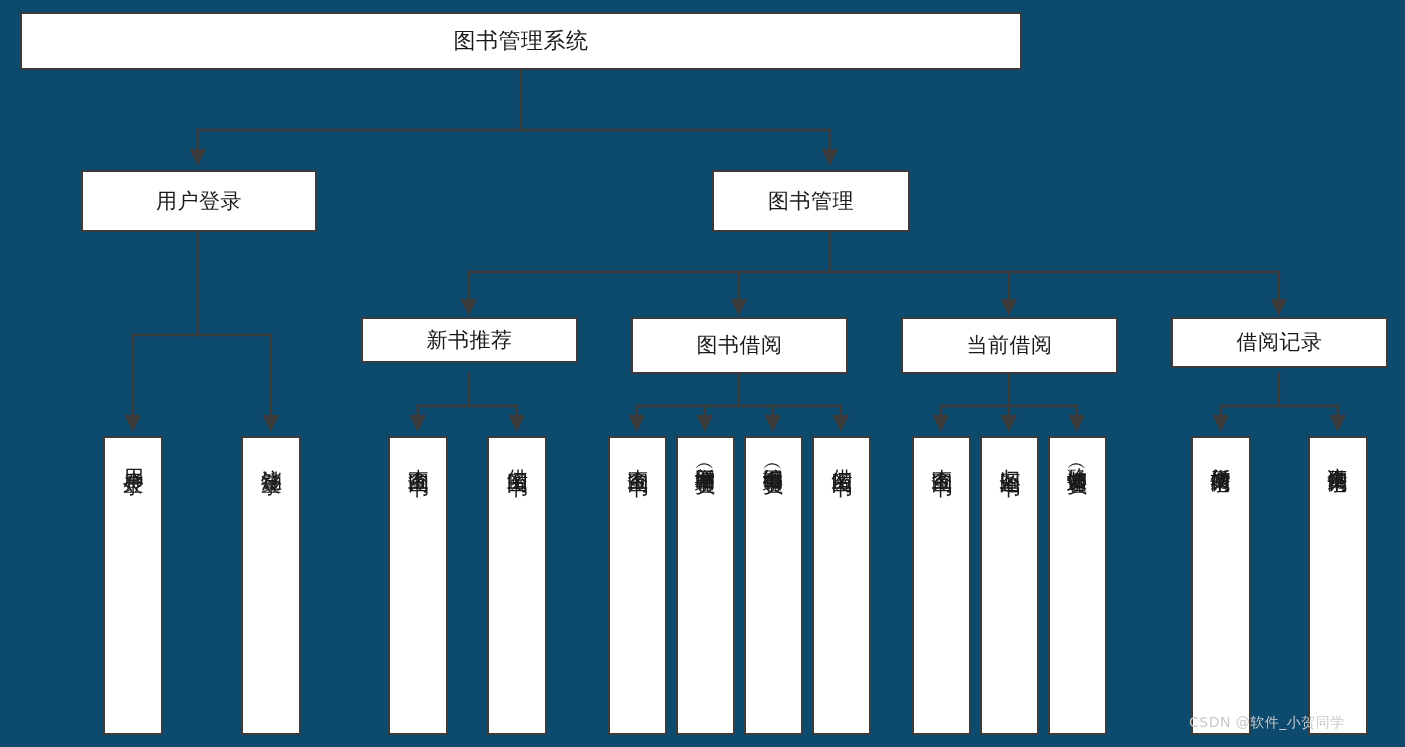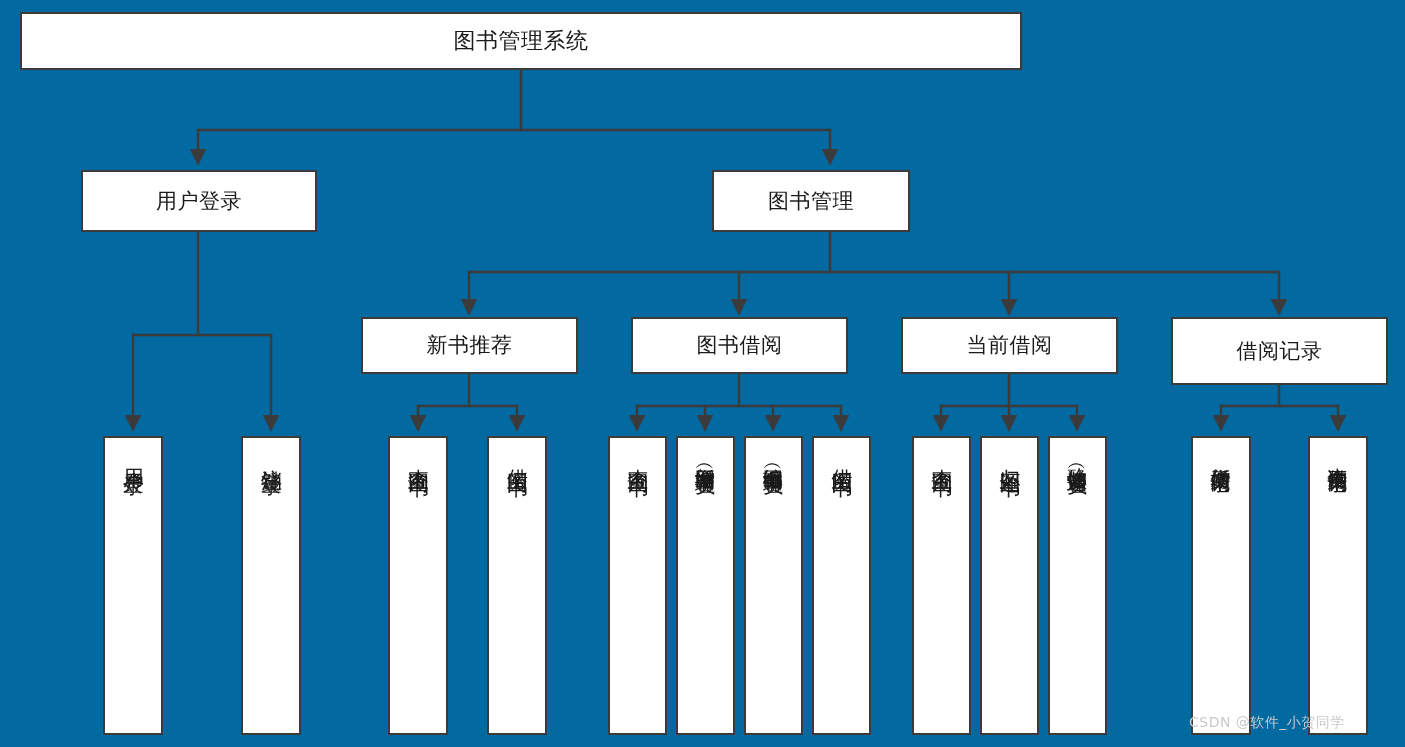--- a/index.html
+++ b/index.html
@@ -8,21 +8,21 @@
     padding: 0;
     background: #ffffff;
   }
   body {
     font-family: "DejaVu Sans", "Liberation Sans", sans-serif;
   }
   #diagram-root {
     position: relative;
     width: 1405px;
     height: 747px;
-    background: #0369a1;
+    background: #0c4a6e;
     overflow: hidden;
   }
   #edge-layer {
     position: absolute;
     left: 0;
     top: 0;
     width: 1405px;
     height: 747px;
     pointer-events: none;
   }
@@ -139,33 +139,33 @@
   </div>
 
   <div class="node horiz" style="left:81px; top:170px; width:236px; height:62px;">
     <span class="node-label">用户登录</span>
   </div>
 
   <div class="node horiz" style="left:712px; top:170px; width:198px; height:62px;">
     <span class="node-label">图书管理</span>
   </div>
 
-  <div class="node horiz" style="left:361px; top:317px; width:217px; height:57px;">
+  <div class="node horiz" style="left:361px; top:317px; width:217px; height:46px;">
     <span class="node-label">新书推荐</span>
   </div>
 
   <div class="node horiz" style="left:631px; top:317px; width:217px; height:57px;">
     <span class="node-label">图书借阅</span>
   </div>
 
   <div class="node horiz" style="left:901px; top:317px; width:217px; height:57px;">
     <span class="node-label">当前借阅</span>
   </div>
 
-  <div class="node horiz" style="left:1171px; top:317px; width:217px; height:68px;">
+  <div class="node horiz" style="left:1171px; top:317px; width:217px; height:51px;">
     <span class="node-label">借阅记录</span>
   </div>
 
   <div class="node vert" style="left:103px; top:436px; width:60px; height:299px;">
     <span class="node-label">用户登录</span>
   </div>
 
   <div class="node vert" style="left:241px; top:436px; width:60px; height:299px;">
     <span class="node-label">注销登录</span>
   </div>

